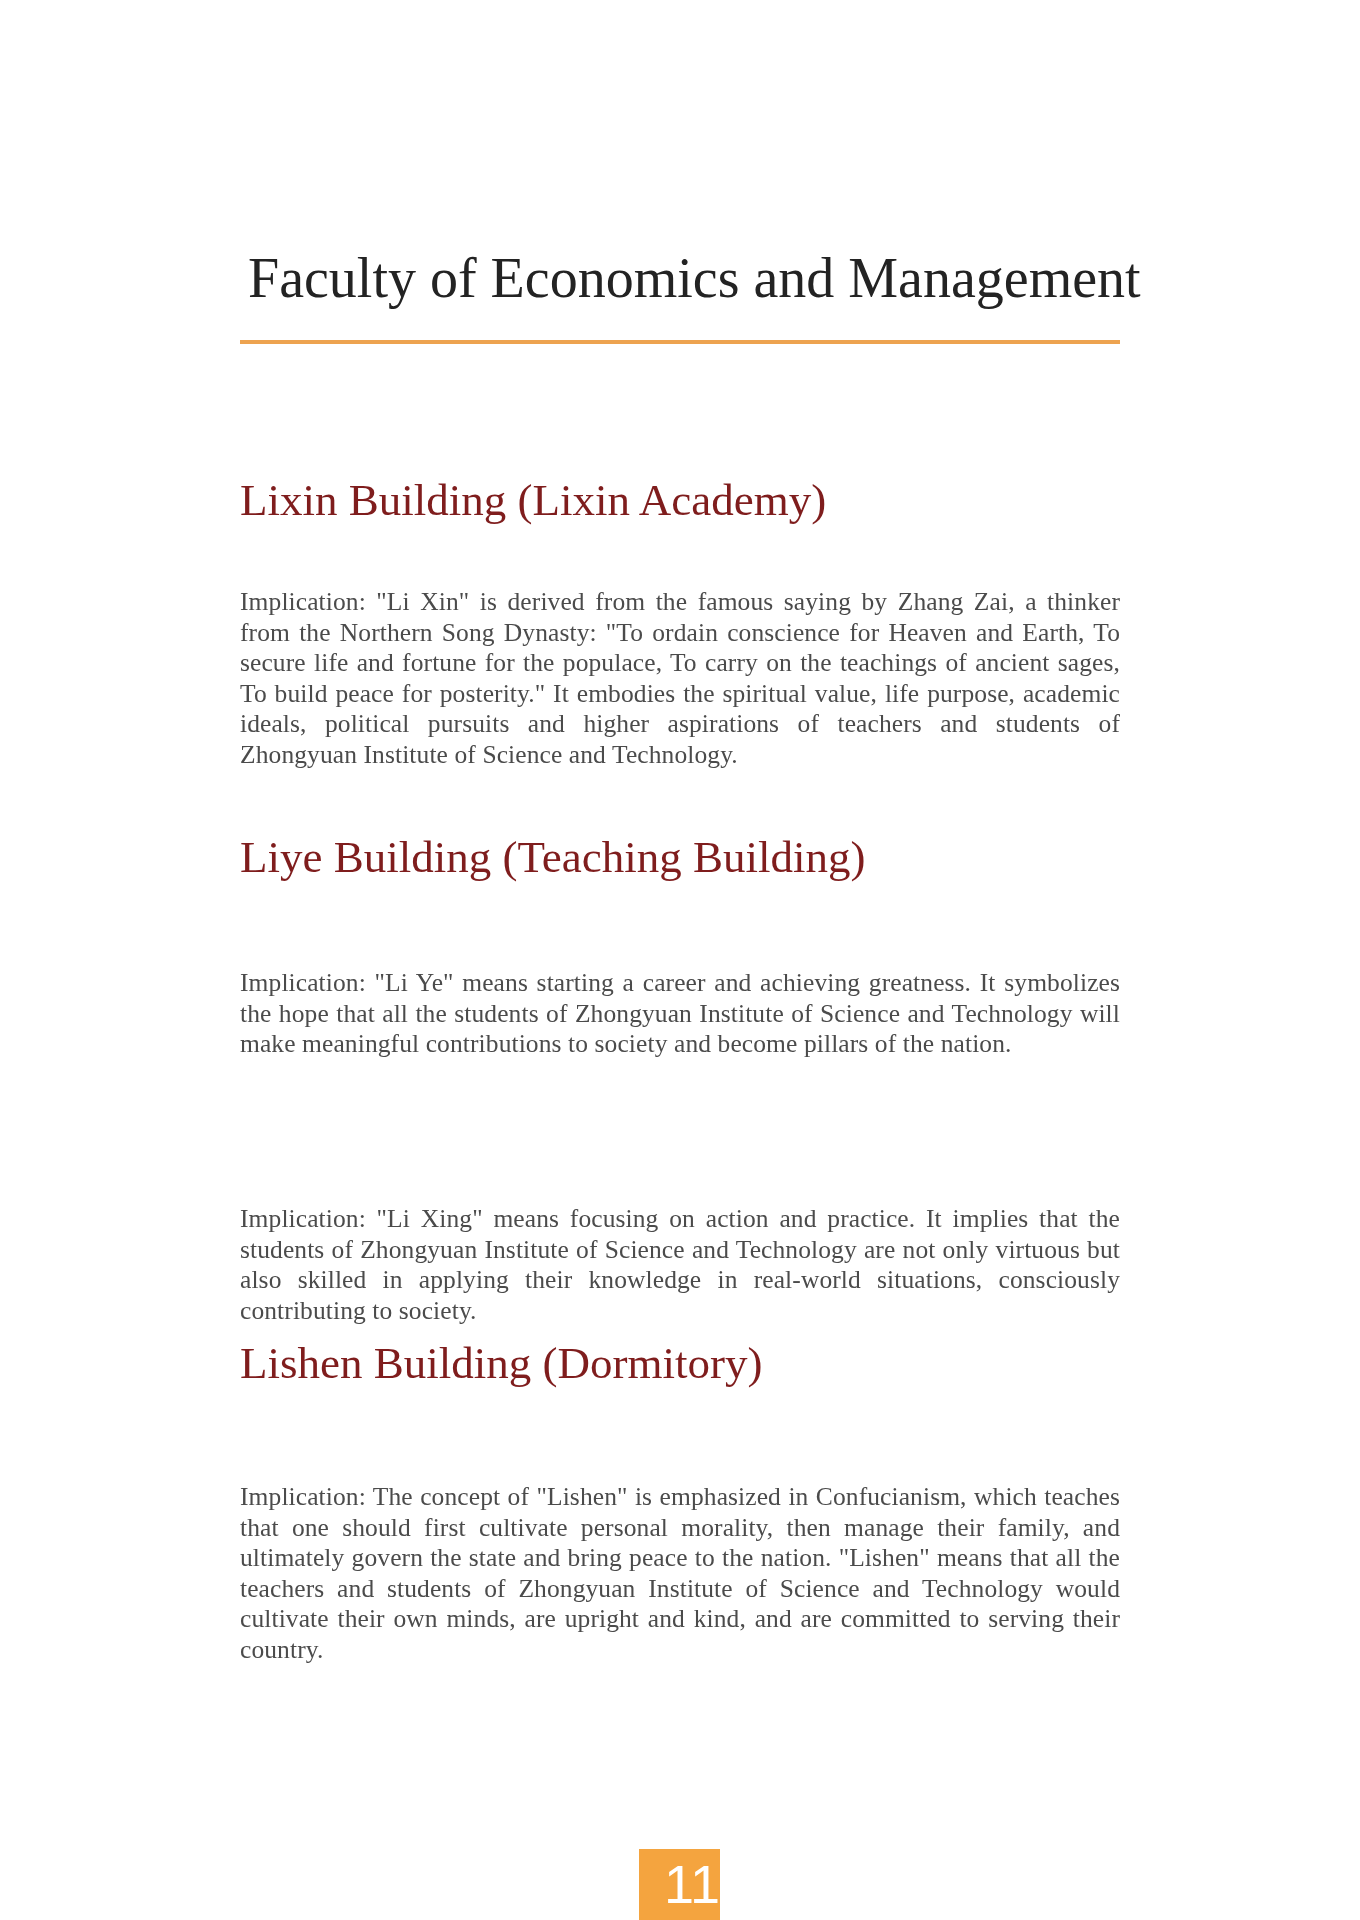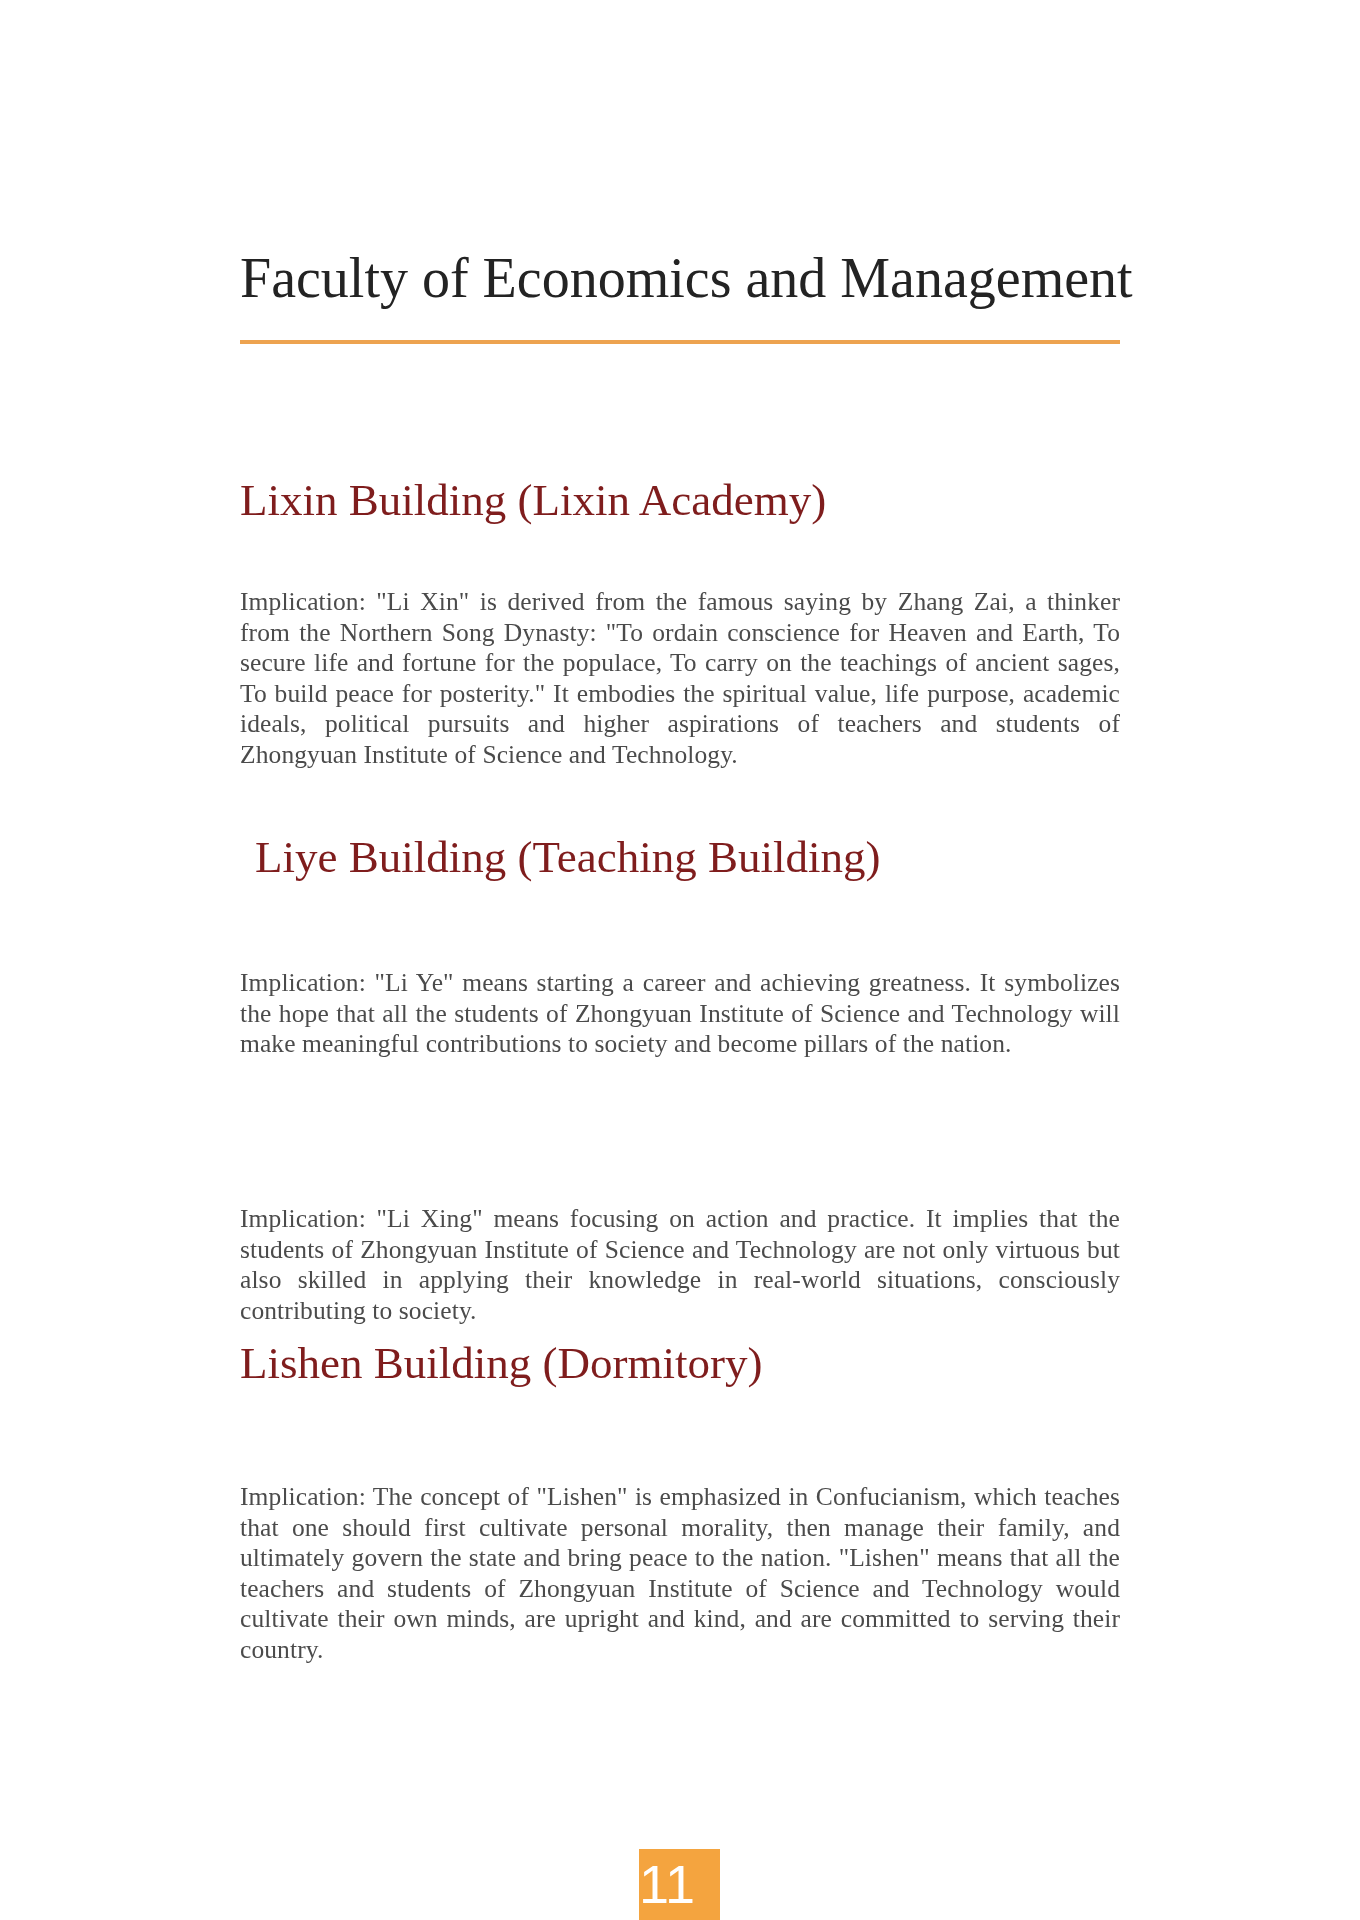--- a/index.html
+++ b/index.html
@@ -6,21 +6,21 @@
   .page {
     position: relative;
     width: 1360px;
     height: 1920px;
     background: #ffffff;
     font-family: "Liberation Serif", serif;
     overflow: hidden;
   }
   .page-title {
     position: absolute;
-    left: 240px;
+    left: 248px;
     top: 250px;
     width: 900px;
     font-size: 56px;
     line-height: 1;
     color: #232323;
     white-space: nowrap;
     font-weight: 400;
   }
   .title-rule {
     position: absolute;
@@ -44,35 +44,35 @@
     left: 240px;
     width: 880px;
     font-size: 25.5px;
     line-height: 30.6px;
     color: #4b4b4b;
     text-align: justify;
     letter-spacing: 0.1px;
   }
   .h1 { top: 478px; }
   .p1 { top: 587px; }
-  .h2 { top: 835px; margin-left: 15px; }
+  .h2 { top: 835px; }
   .p2 { top: 968px; }
   .h3 { top: 1090px; }
   .p3 { top: 1204px; }
   .h4 { top: 1325px; margin-top: 16px; }
   .p4 { top: 1482px; }
   .page-number-box {
     position: absolute;
     left: 639px;
     top: 1849px;
     width: 81px;
     height: 71px;
     display: flex;
     align-items: center;
-    justify-content: flex-start;
+    justify-content: flex-end;
     overflow: hidden;
   }
   .page-number {
     font-family: "Liberation Sans", sans-serif;
     font-size: 54px;
     line-height: 1;
     color: #ffffff;
     transform: translateY(-1px);
   }
 </style>

